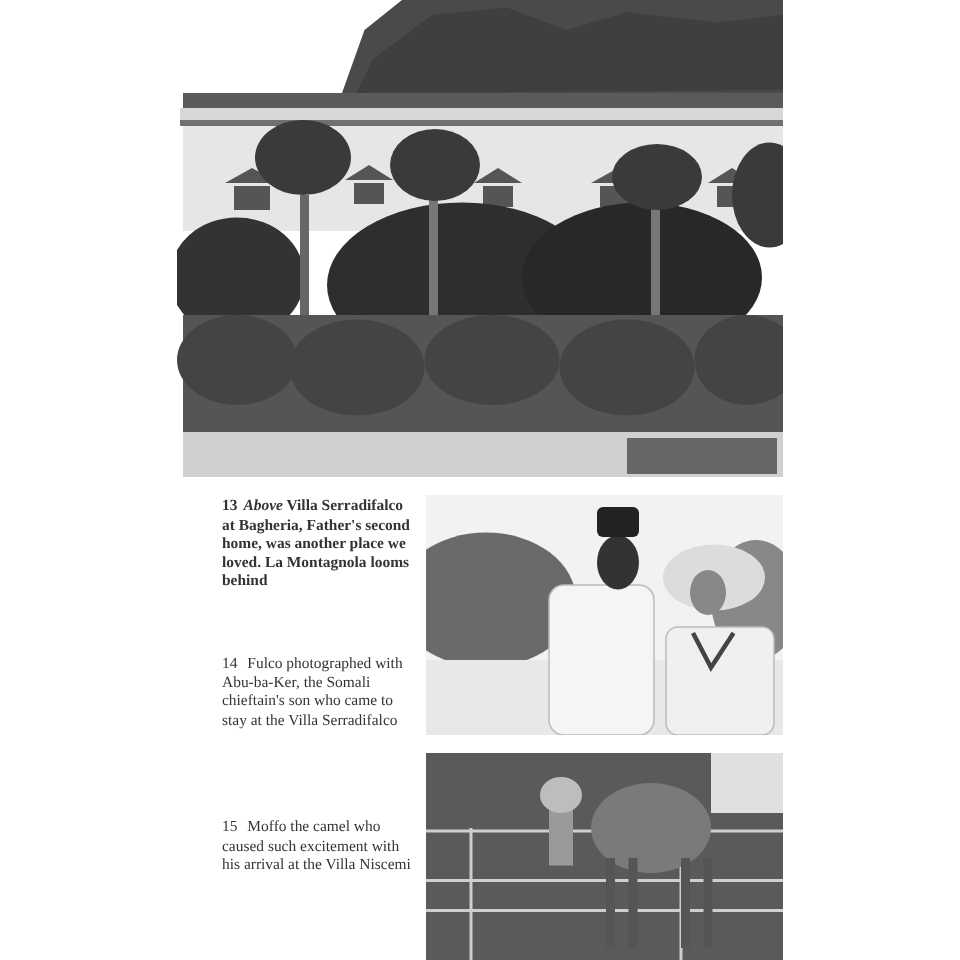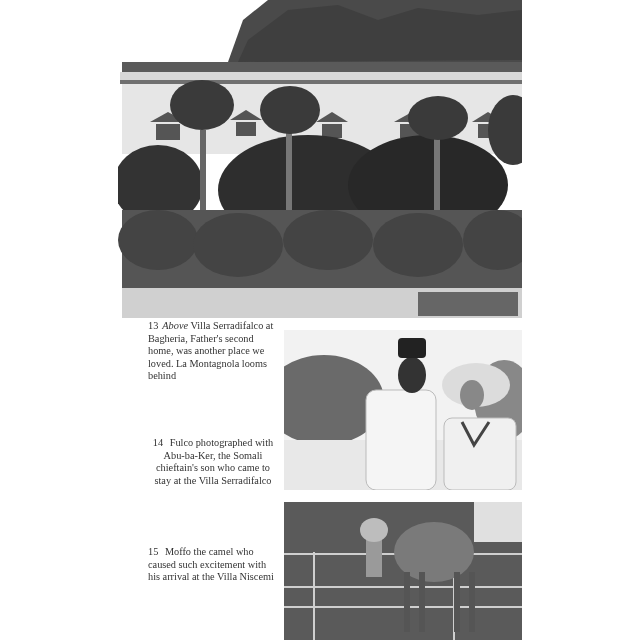--- a/index.html
+++ b/index.html
@@ -103,26 +103,26 @@
     <ellipse cx="150" cy="50" rx="40" ry="30" fill="#7a7a7a"></ellipse>
     <rect x="82" y="30" width="16" height="45" fill="#9a9a9a"></rect>
     <ellipse cx="90" cy="28" rx="14" ry="12" fill="#bdbdbd"></ellipse>
     <rect x="120" y="70" width="6" height="60" fill="#555"></rect>
     <rect x="135" y="70" width="6" height="60" fill="#555"></rect>
     <rect x="170" y="70" width="6" height="60" fill="#555"></rect>
     <rect x="185" y="70" width="6" height="60" fill="#555"></rect>
   </svg>
 </div>
 
-<div class="caption" style="top:320px;">
+<div class="caption" style="top:332px;font-weight:bold;">
   <span class="num">13</span><em>Above</em>
   <span>Villa Serradifalco at Bagheria, Father's second home, was another place we loved. La Montagnola looms behind</span>
 </div>
 
-<div class="caption" style="top:437px;text-align:center;">
+<div class="caption" style="top:437px;">
   <span class="num">14</span>
   <span>Fulco photographed with Abu-ba-Ker, the Somali chieftain's son who came to stay at the Villa Serradifalco</span>
 </div>
 
 <div class="caption" style="top:546px;">
   <span class="num">15</span>
   <span>Moffo the camel who caused such excitement with his arrival at the Villa Niscemi</span>
 </div>
 
 </body></html>

